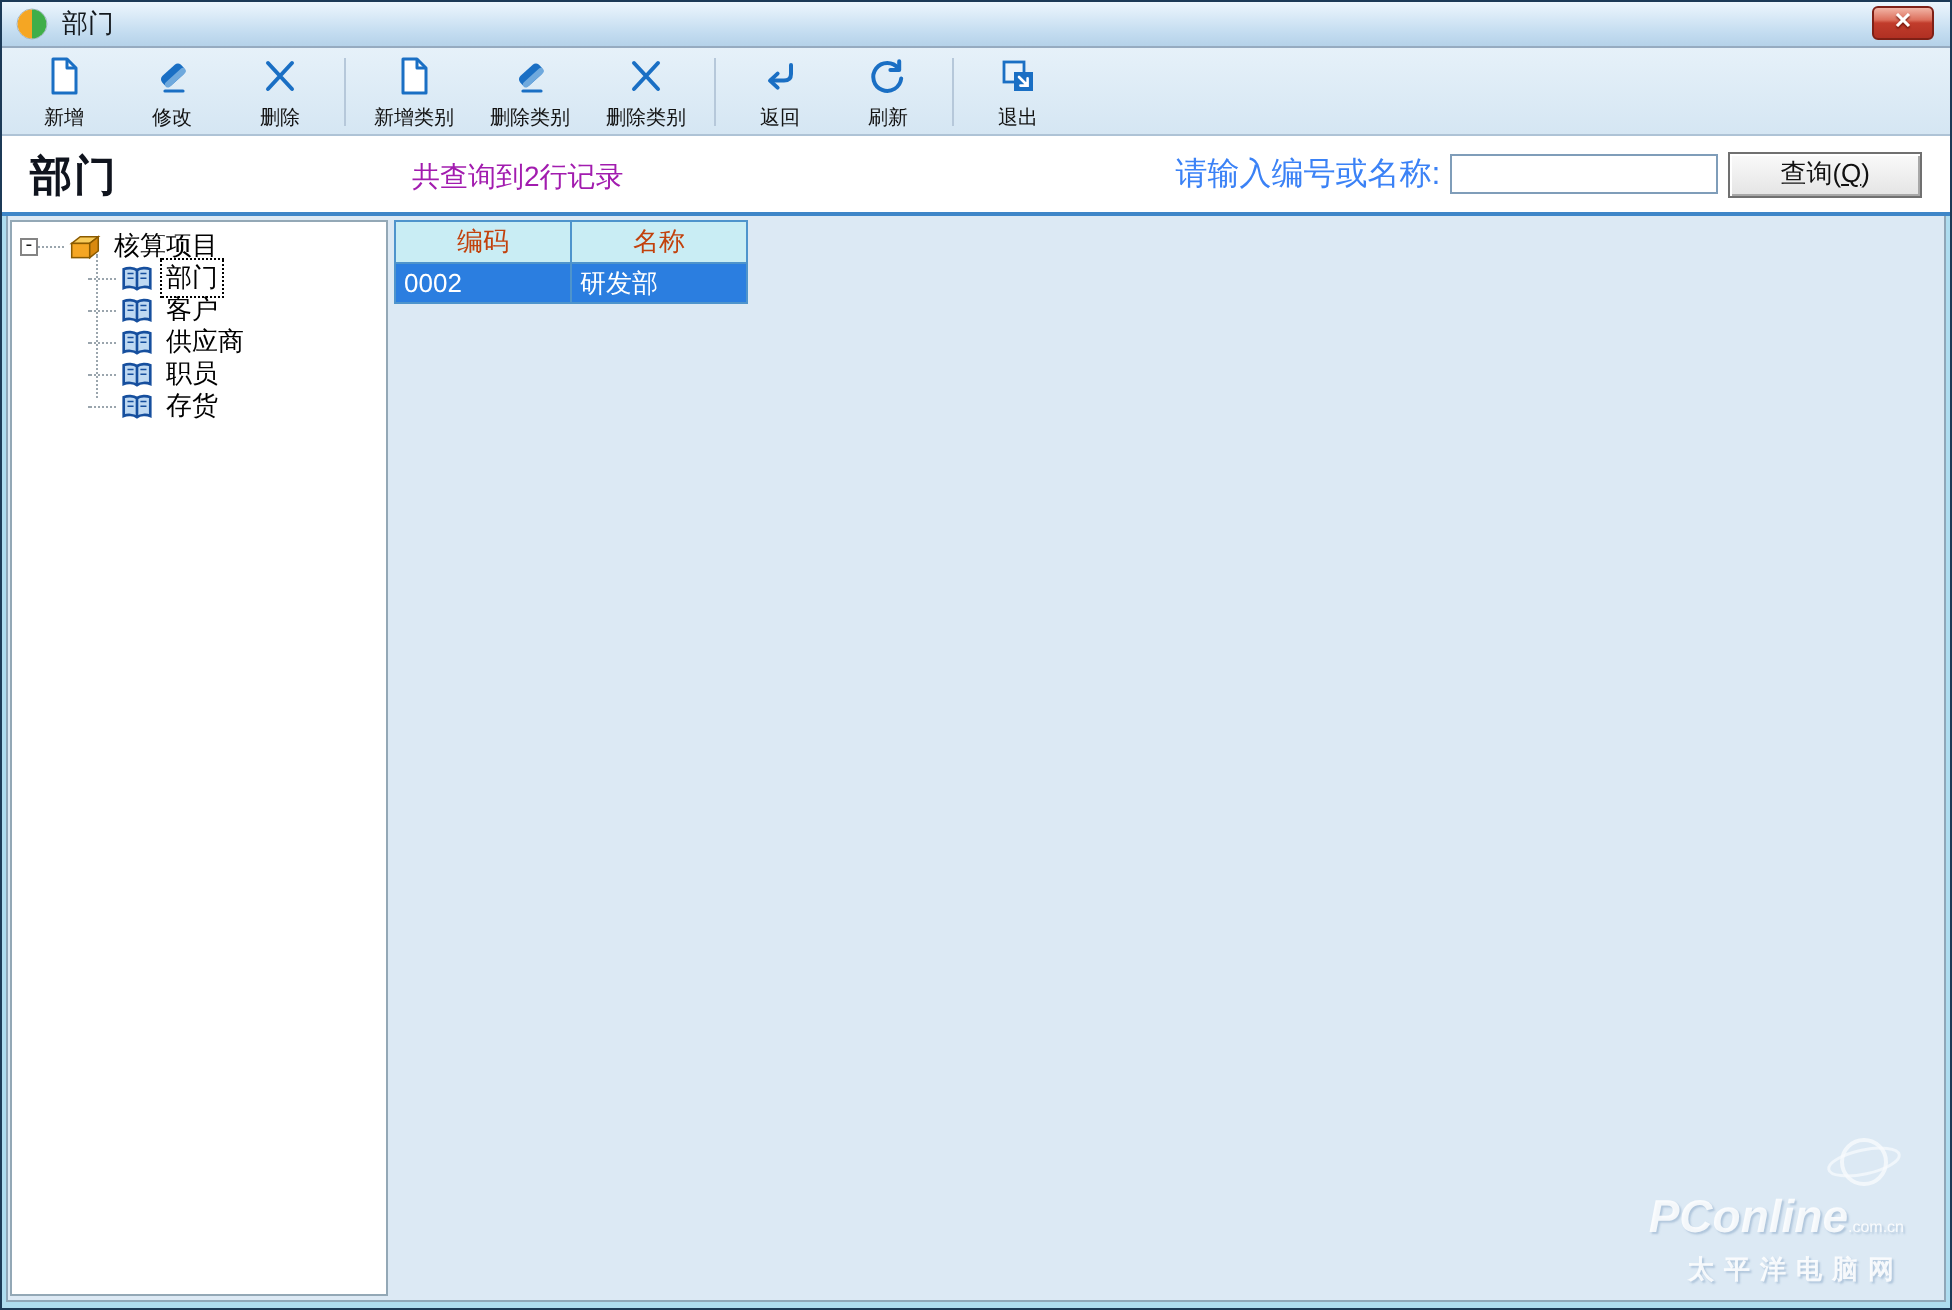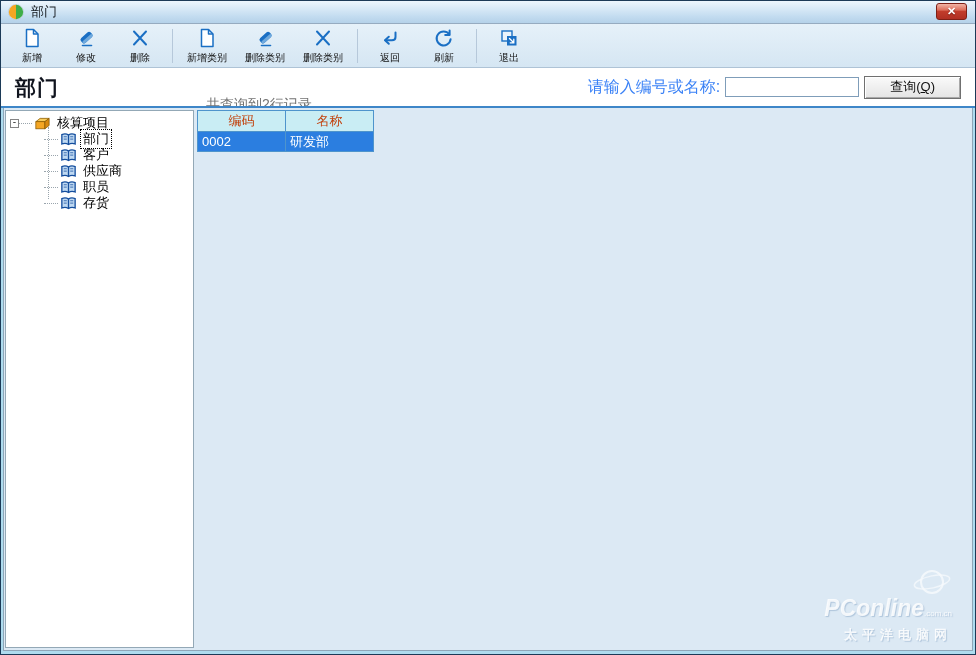--- a/index.html
+++ b/index.html
@@ -43,21 +43,21 @@
   .tsep { width: 1px; height: 34px; background: #B6C8DA; margin: 0 5px; }
 
   
   .header {
     position: absolute; top: 67px; left: 0; right: 0; height: 38px; background: #FFFFFF;
   }
   .page-title {
     position: absolute; left: 14px; top: 6px;
     font-size: 21px; font-weight: bold; color: #10141E; letter-spacing: 1px;
   }
-  .status-text { position: absolute; left: 205px; top: 28px; font-size: 14px; color: #737373; }
+  .status-text { position: absolute; left: 205px; top: 12px; font-size: 14px; color: #a21caf; }
   .search-area {
     position: absolute; right: 14px; top: 7px; height: 24px;
     display: flex; align-items: center; gap: 5px;
   }
   .search-label { font-size: 16px; color: #3b82f6; }
   .search-input {
     width: 134px; height: 20px; border: 1px solid #7F9DB9; background: #fff;
     font-size: 13px; padding: 0 3px; outline: none;
   }
   .query-btn {

